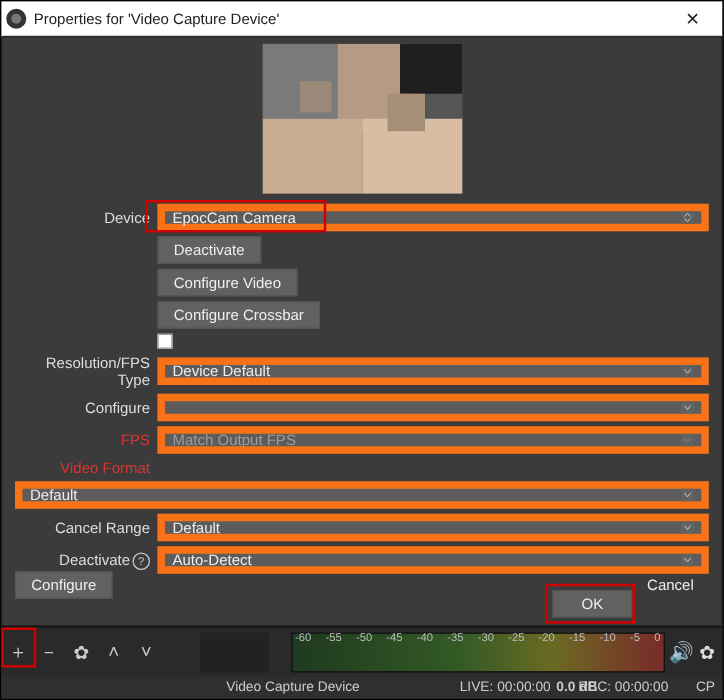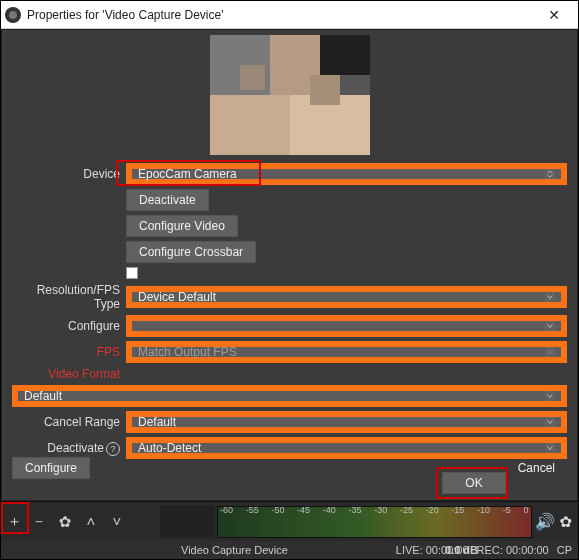--- a/index.html
+++ b/index.html
@@ -29,25 +29,25 @@
   .help{width:14px;height:14px;border-radius:50%;border:1px solid #ccc;color:#ccc;display:inline-flex;align-items:center;justify-content:center;font-size:9px;margin-left:2px;}
   .hl-red{border:2px solid #d10000; position:absolute;}
   
   .dlg-bottom{position:absolute; left:10px; right:10px; bottom:6px; display:flex; align-items:center;}
   .dlg-bottom .spacer{flex:1;}
   
   .strip{position:absolute; left:0; right:0; bottom:18px; height:40px; background:#2a2a2a; border-top:1px solid #111; display:flex; align-items:center;}
   .strip .left{display:flex; align-items:center; gap:8px; padding-left:6px; color:#ccc;}
   .strip .iconbtn{width:18px; text-align:center; font-size:15px;}
   .strip .thumb{margin-left:34px; width:55px; height:32px; background:#222;}
-  .strip .meter{flex:1; height:32px; margin-left:2px; position:relative; background:linear-gradient(to right,#1f3a1f 0%, #335a25 45%, #6a6a22 70%, #7a2a2a 100%); border:1px solid #111;}
+  .strip .meter{flex:1; height:32px; margin-left:18px; position:relative; background:linear-gradient(to right,#1f3a1f 0%, #335a25 45%, #6a6a22 70%, #7a2a2a 100%); border:1px solid #111;}
   .strip .ticks{position:absolute; top:-2px; left:0; right:0; display:flex; justify-content:space-between; font-size:9px; color:#bbb; padding:0 2px;}
   .strip .speaker{color:#ddd; margin:0 4px;}
   .strip .gear{color:#ddd; font-size:15px; margin-right:6px;}
-  .statusbar{position:absolute; left:0; right:0; bottom:0; height:18px; background:#2f2f2f; color:#ccc; font-size:11px; display:flex; align-items:center; justify-content:flex-end; gap:8px; padding:0 6px;}
+  .statusbar{position:absolute; left:0; right:0; bottom:0; height:18px; background:#2f2f2f; color:#ccc; font-size:11px; display:flex; align-items:center; justify-content:flex-end; gap:22px; padding:0 6px;}
   .statusbar .src{position:absolute; left:180px;}
   .statusbar .db{position:absolute; right:100px;font-weight:bold;}
 </style>
 </head>
 <body>
 
 <div class="titlebar">
   <div class="obs-icon">
       <span></span>
     </div>

